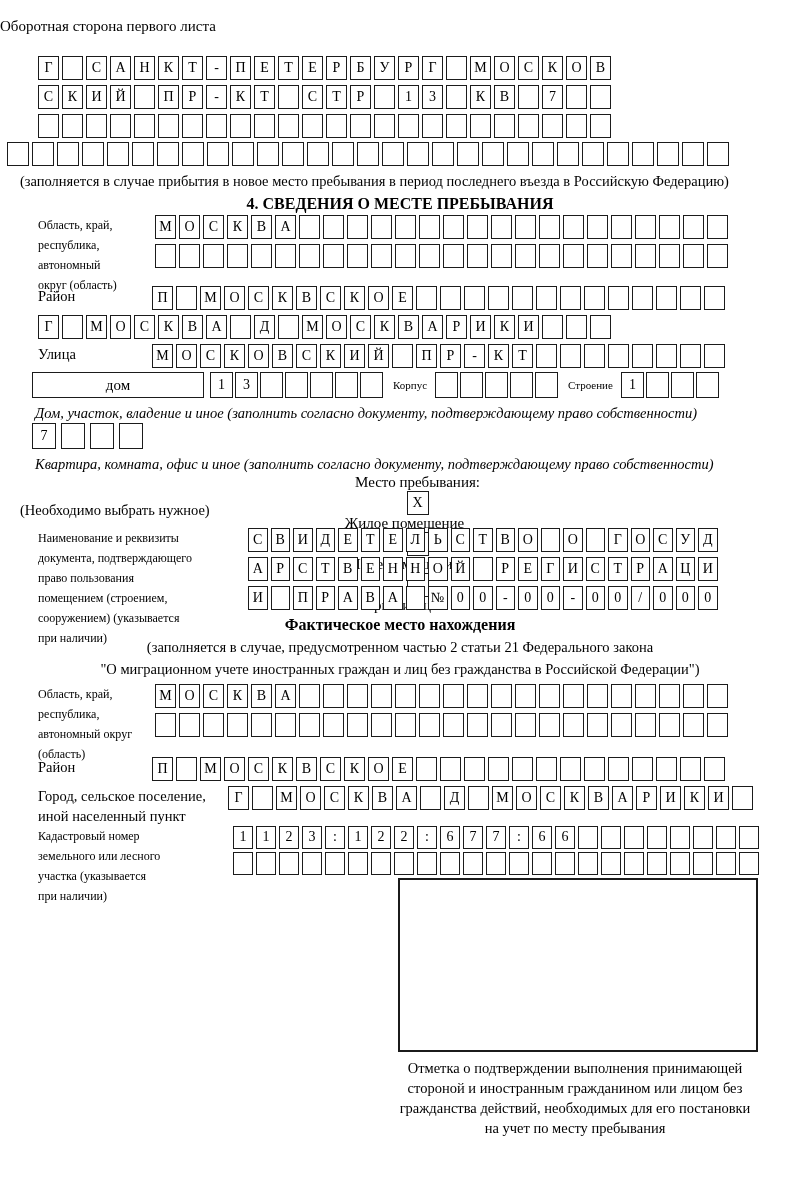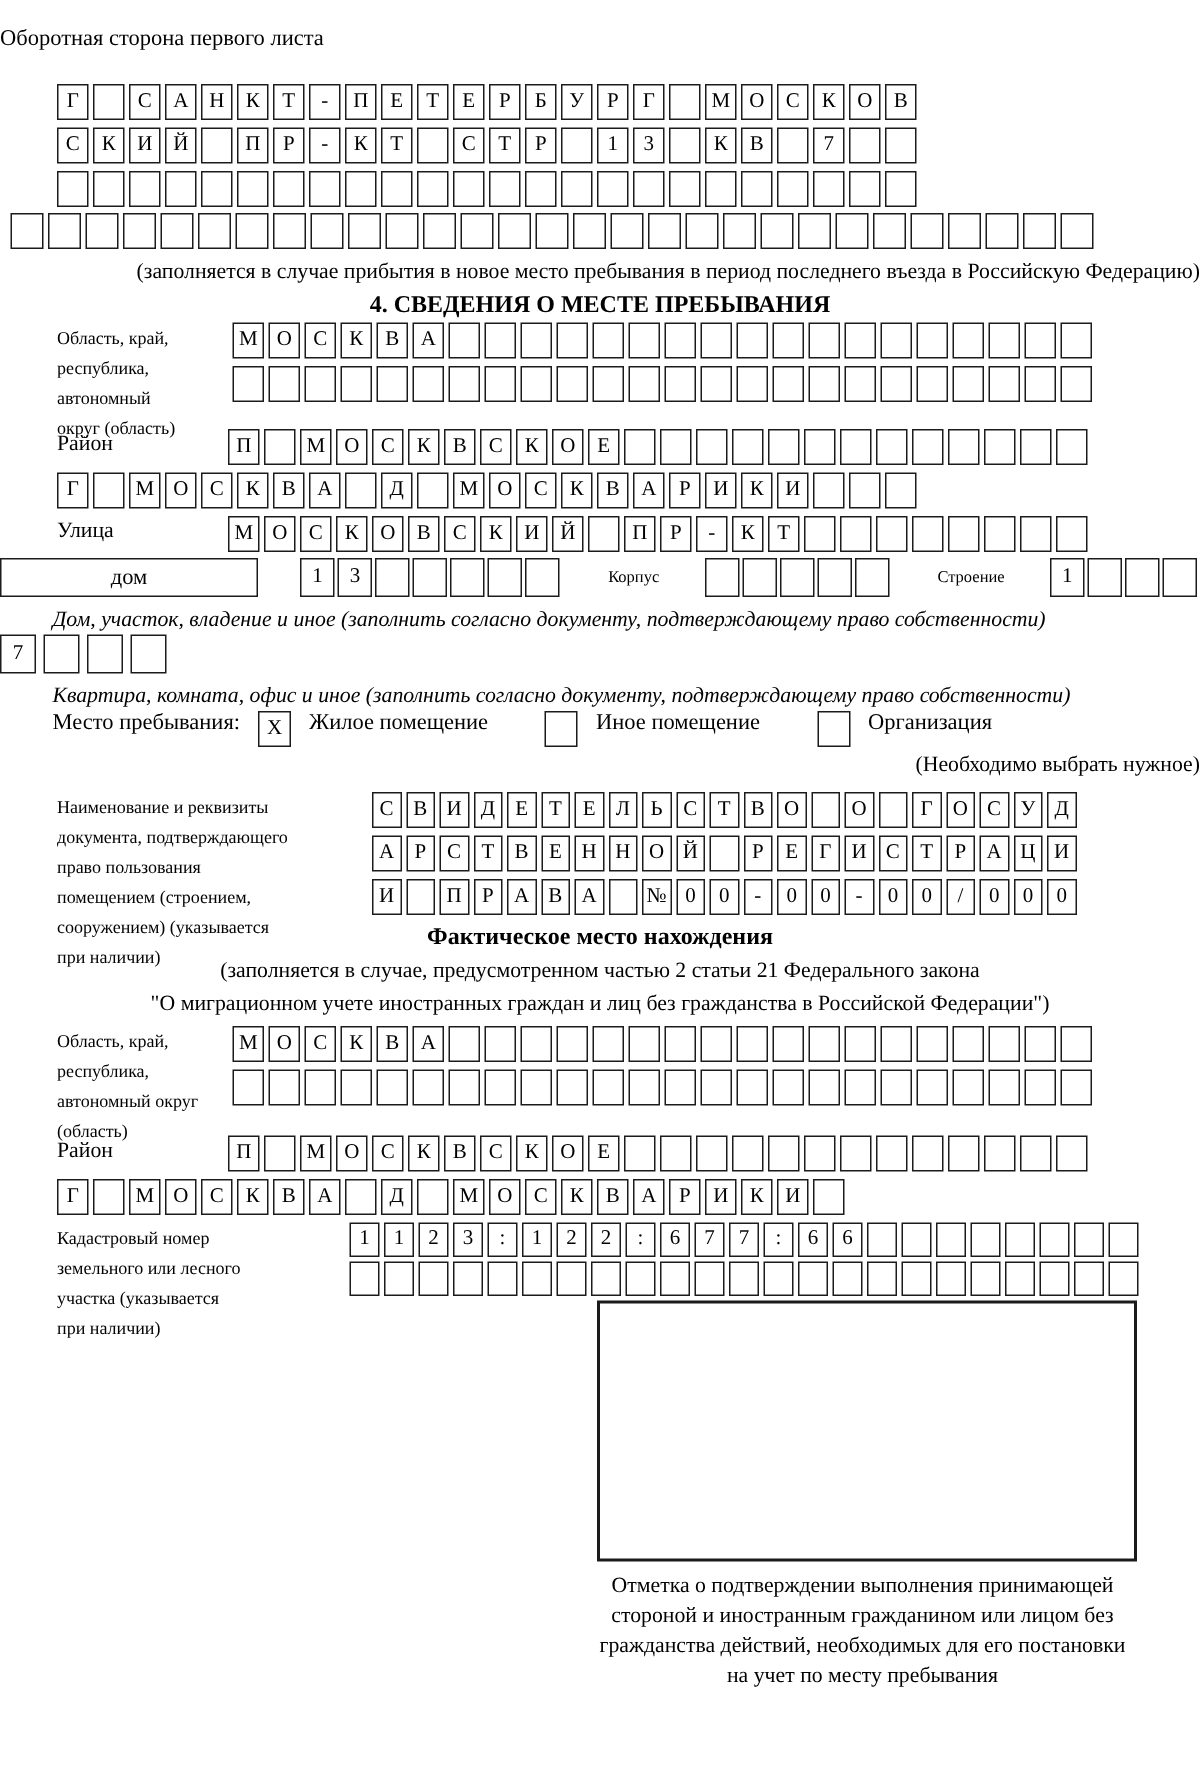--- a/index.html
+++ b/index.html
@@ -20,31 +20,31 @@
   }
   .c29 .cell{width:20px;}
   .c21 .cell{width:17.5px;}
   .c23 .cell{width:18px;height:21px;}
   .kadrow{margin-bottom:3px;}
   .fullrow{margin-left:7px;}
   .rel{position:relative;display:block;margin-left:38px;}
   .pl117{padding-left:117px;} .pl210{padding-left:210px;} .pl195{padding-left:195px;}
   .abs-lbl{position:absolute;left:0;top:0;font-size:12px;line-height:20px;}
   .mt18{margin-top:18px;} .mt20{margin-top:20px;} .mt8{margin-top:8px;} .mt4{margin-top:4px;} .mt2{margin-top:2px;}
-  .note{font-size:14.5px;text-align:right;line-height:20px;}
+  .note{font-size:14.5px;text-align:left;line-height:20px;padding-left:20px;}
   .note-left{font-size:14.5px;margin-left:35px;line-height:20px;font-style:italic;}
   .sec-title{font-weight:bold;font-size:16px;text-align:center;line-height:22px;}
-  .domrow{display:flex;align-items:flex-start;justify-content:space-between;}
+  .domrow{display:flex;margin-left:32px;align-items:flex-start;}
   .widebox{flex:none;border:1.6px solid #1b1b1b;height:24px;display:flex;align-items:center;justify-content:center;font-size:15px;background:#fff;}
   .dom-box{width:170px;margin-right:6px;}
   .kv-box{width:200px;margin-right:10px;}
   .domcells .cell{width:21px;margin-right:2px;height:24px;}
   .kvcells .cell{width:22px;margin-right:5px;height:24px;}
   .inline-lbl{flex:none;font-size:11px;line-height:27px;padding:0 8px;}
-  .checkrow{display:flex;margin-left:35px;font-size:15px;height:26px;}
+  .checkrow{display:flex;align-items:center;margin-left:35px;font-size:15px;height:26px;flex-direction:column;}
   .checkbox{flex:none;width:20px;height:22px;border:1.6px solid #1b1b1b;display:flex;align-items:center;justify-content:center;font-size:14px;margin:0 12px;background:#fff;}
   .opt-label{margin-right:26px;}
   .law-note{font-size:14.5px;text-align:center;line-height:22px;}
   .stamp-box{margin-left:398px;width:356px;height:170px;border:2px solid #1b1b1b;background:#fff;}
   .stamp-caption{margin:6px 0 0 340px;width:470px;text-align:center;font-size:14.5px;line-height:20px;}
 </style>
 </head>
 <body>
 
 <div class="header-note">Оборотная сторона первого листа</div>
@@ -517,20 +517,21 @@
       <span class="cell"></span>
       <span class="cell"></span>
       <span class="cell"></span>
       <span class="cell"></span>
       <span class="cell"></span>
       <span class="cell"></span>
     </div>
 </div>
 
 <div class="frow">
+  <div class="lbl w190">Город, сельское поселение,<br>иной населенный пункт</div>
   <div class="cells">
       <span class="cell">Г</span>
       <span class="cell"></span>
       <span class="cell">М</span>
       <span class="cell">О</span>
       <span class="cell">С</span>
       <span class="cell">К</span>
       <span class="cell">В</span>
       <span class="cell">А</span>
       <span class="cell"></span>

